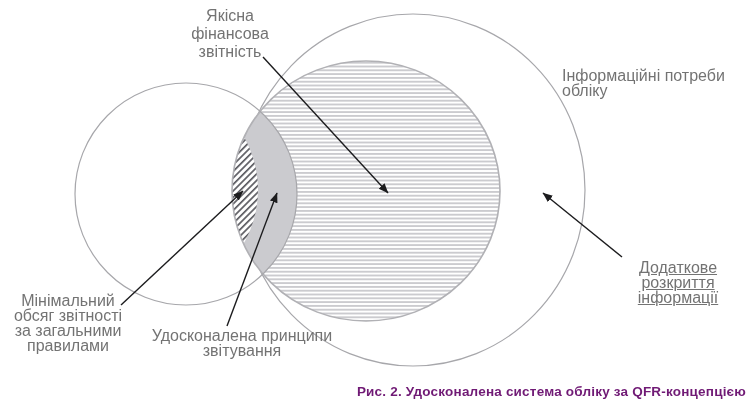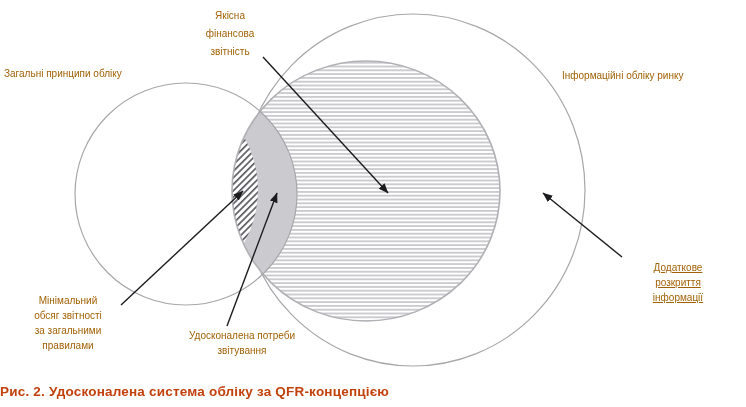--- a/index.html
+++ b/index.html
@@ -2,28 +2,28 @@
 <html><head>
 <meta charset="utf-8">
 <style>
   html,body{margin:0;padding:0;background:#fff;}
   #stage{
     position:relative;width:746px;height:407px;background:#ffffff;overflow:hidden;
     font-family:"Liberation Sans","DejaVu Sans",sans-serif;
   }
   #diagram{position:absolute;left:0;top:0;}
   .lbl{
-    position:absolute;font-size:10px;color:#a16207;line-height:15px;
+    position:absolute;font-size:16px;color:#737373;line-height:15px;
     white-space:pre-line;
   }
   .lbl.center{text-align:center;transform:translateX(-50%);}
   .lbl.lh18{line-height:18px;}
   #caption{
-    position:absolute;left:0;right:0;top:384px;text-align:left;
-    font-size:13.5px;font-weight:bold;color:#c2410c;letter-spacing:0.2px;
+    position:absolute;left:0;right:0;top:384px;text-align:right;
+    font-size:13.5px;font-weight:bold;color:#701a75;letter-spacing:0.2px;
   }
 </style>
 </head>
 <body>
 
 <div id="stage">
 
   <svg id="diagram" width="746" height="407" viewBox="0 0 746 407" xmlns="http://www.w3.org/2000/svg">
     <defs>
       <pattern id="stripes" width="4" height="3.8" patternUnits="userSpaceOnUse">
@@ -54,33 +54,32 @@
     <ellipse cx="366" cy="191" rx="134" ry="130" fill="none" stroke-width="1.6" stroke="#b1b1b5"></ellipse>
 
     <circle cx="186" cy="194" r="111" fill="none" stroke-width="1.2" stroke="#a7a7ab"></circle>
 
     <line x1="263" y1="57" x2="388" y2="193" stroke-width="1.4" marker-end="url(#ah)" stroke="#1c1c1e"></line>
     <line x1="121" y1="305" x2="243" y2="191" stroke-width="1.4" marker-end="url(#ah)" stroke="#1c1c1e"></line>
     <line x1="227" y1="326" x2="277" y2="193" stroke-width="1.4" marker-end="url(#ah)" stroke="#1c1c1e"></line>
     <line x1="622" y1="257" x2="543" y2="193" stroke-width="1.4" marker-end="url(#ah)" stroke="#1c1c1e"></line>
   </svg>
 
-  <div class="lbl" style="left:4px;top:66px;">Загальні принципи обліку</div>
 
   <div class="lbl center lh18" style="left:230px;top:7px;">Якісна
 фінансова
 звітність</div>
 
-  <div class="lbl" style="left:562px;top:68px;">Інформаційні обліку ринку</div>
+  <div class="lbl" style="left:562px;top:68px;">Інформаційні потреби обліку</div>
 
   <div class="lbl center" style="left:68px;top:293px;">Мінімальний
 обсяг звітності
 за загальними
 правилами</div>
 
-  <div class="lbl center" style="left:242px;top:328px;">Удосконалена потреби
+  <div class="lbl center" style="left:242px;top:328px;">Удосконалена принципи
 звітування</div>
 
   <div class="lbl center" style="left:678px;top:260px;text-decoration:underline;">Додаткове
 розкриття інформації</div>
 
   <div id="caption">Рис. 2. Удосконалена система обліку за QFR-концепцією</div>
 </div>
 
 </body></html>

